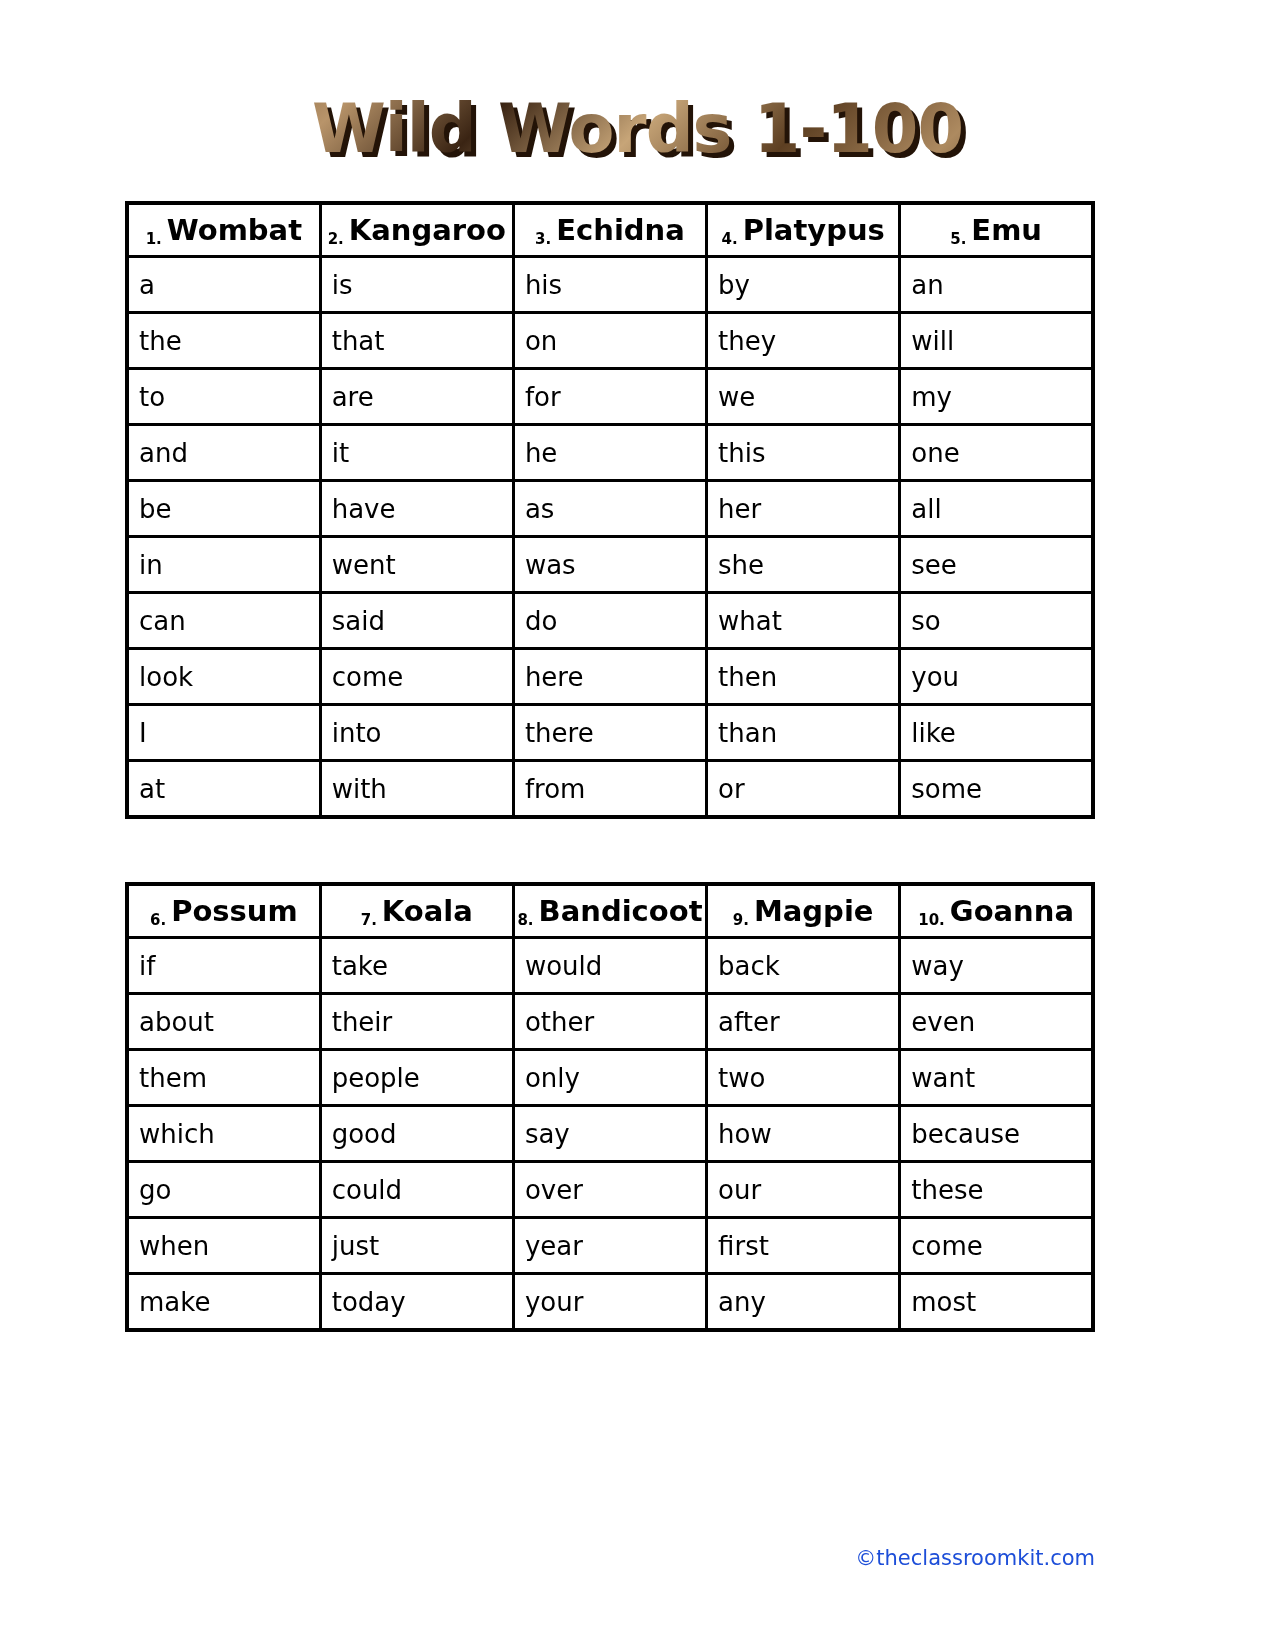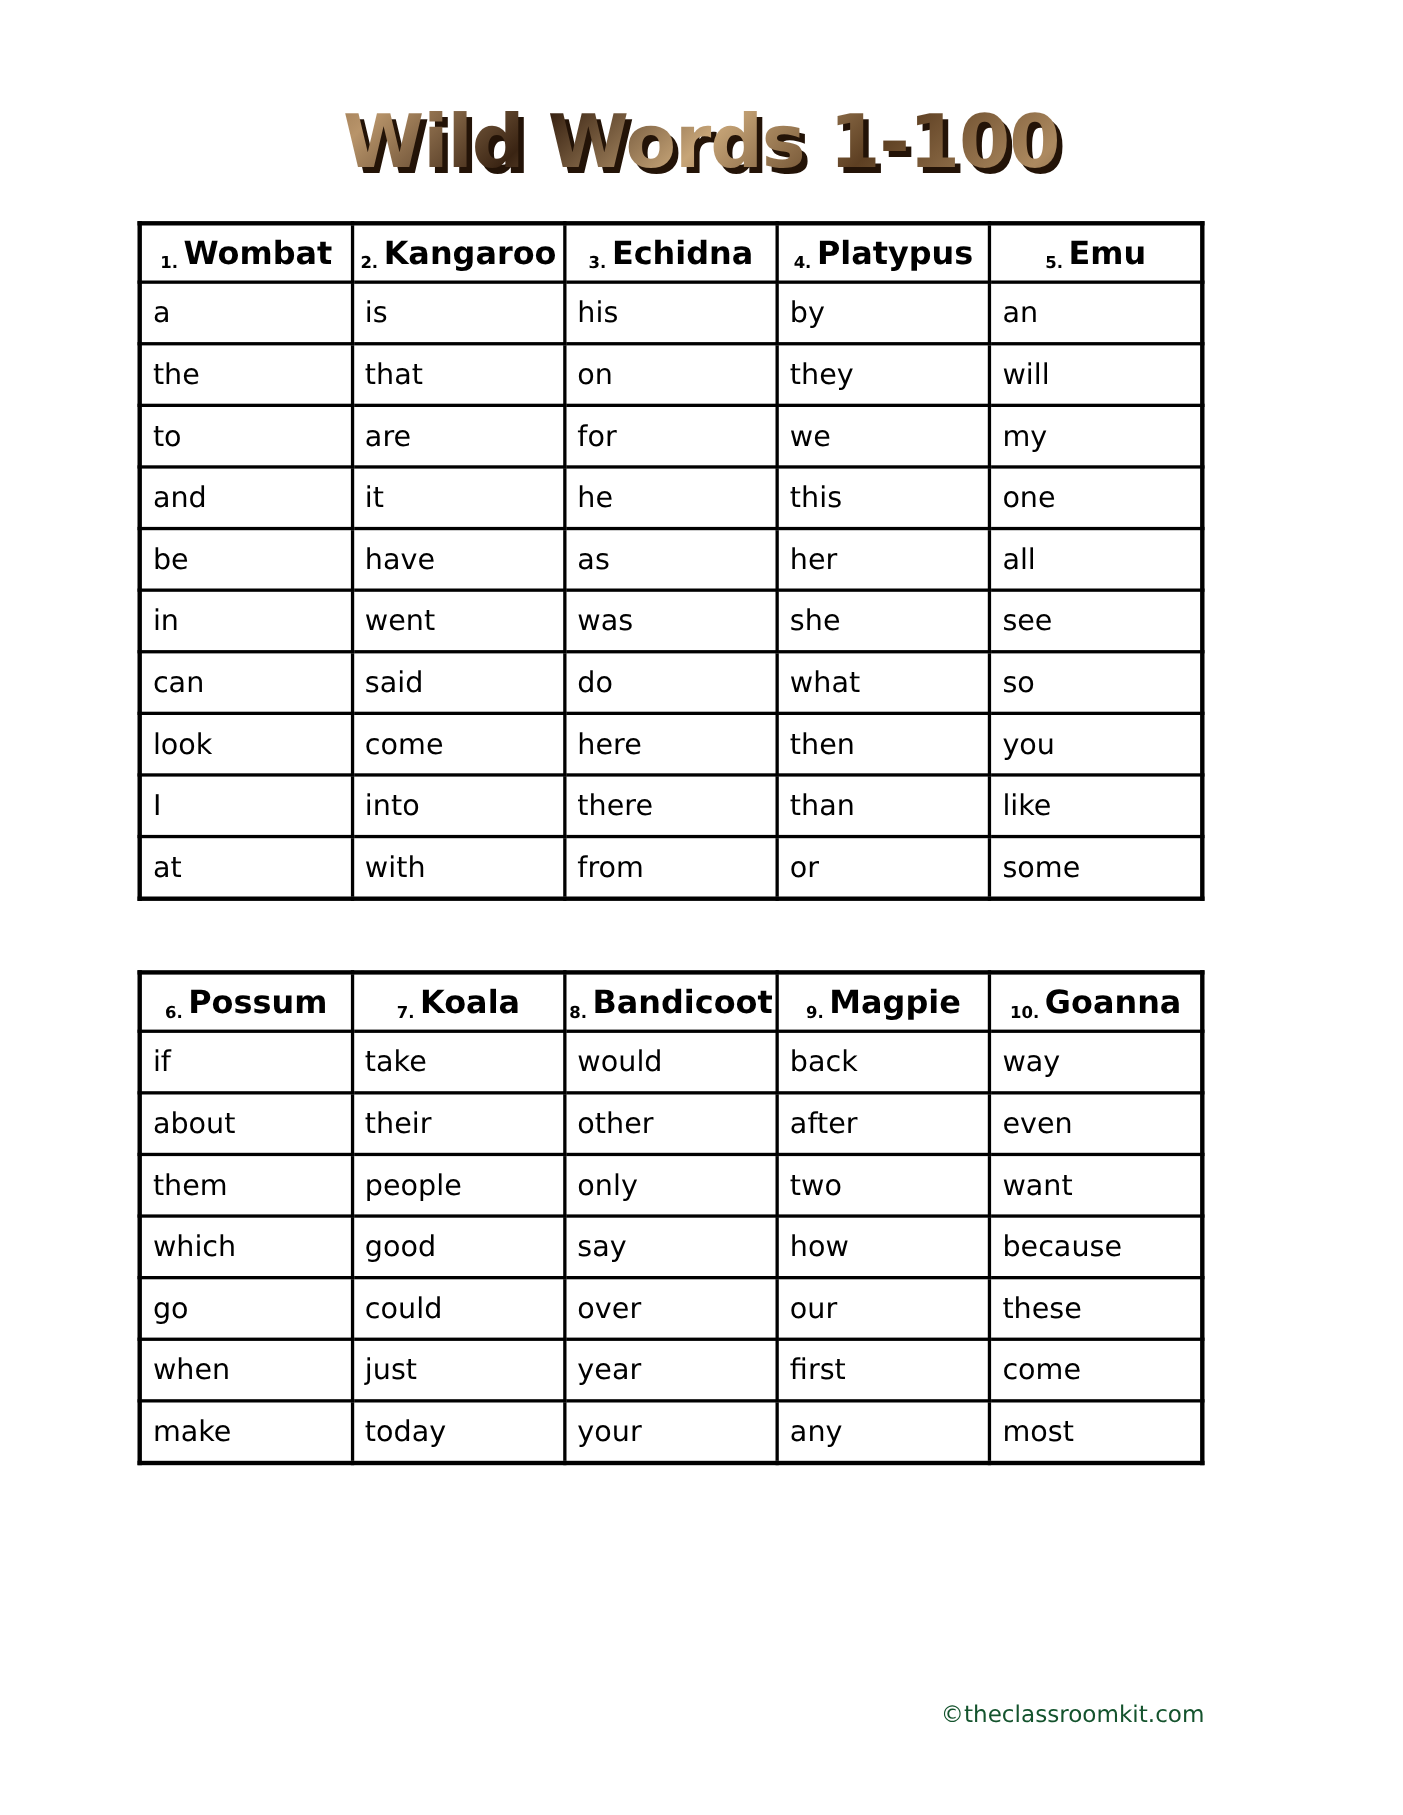--- a/index.html
+++ b/index.html
@@ -56,21 +56,21 @@
   .hname{font-size:29px;font-weight:700;letter-spacing:0;}
   .hnum{font-size:15px;font-weight:700;margin-right:5px;position:relative;top:4px;}
   table.word-table td{
     height:53px;text-align:left;vertical-align:middle;
     font-size:26px;padding:0 0 0 10px;font-weight:400;
   }
 
   
   .footer{
     position:absolute;left:125px;top:1528px;width:970px;
-    text-align:right;font-size:21px;color:#14532d;
+    text-align:right;font-size:21px;color:#1d4ed8;
     font-family:"DejaVu Sans",sans-serif;
   }
 </style>
 </head>
 <body>
 
 <div class="page">
 
   <div class="title-wrap">
     <div class="title-layer title-shadow">Wild Words 1-100</div>

